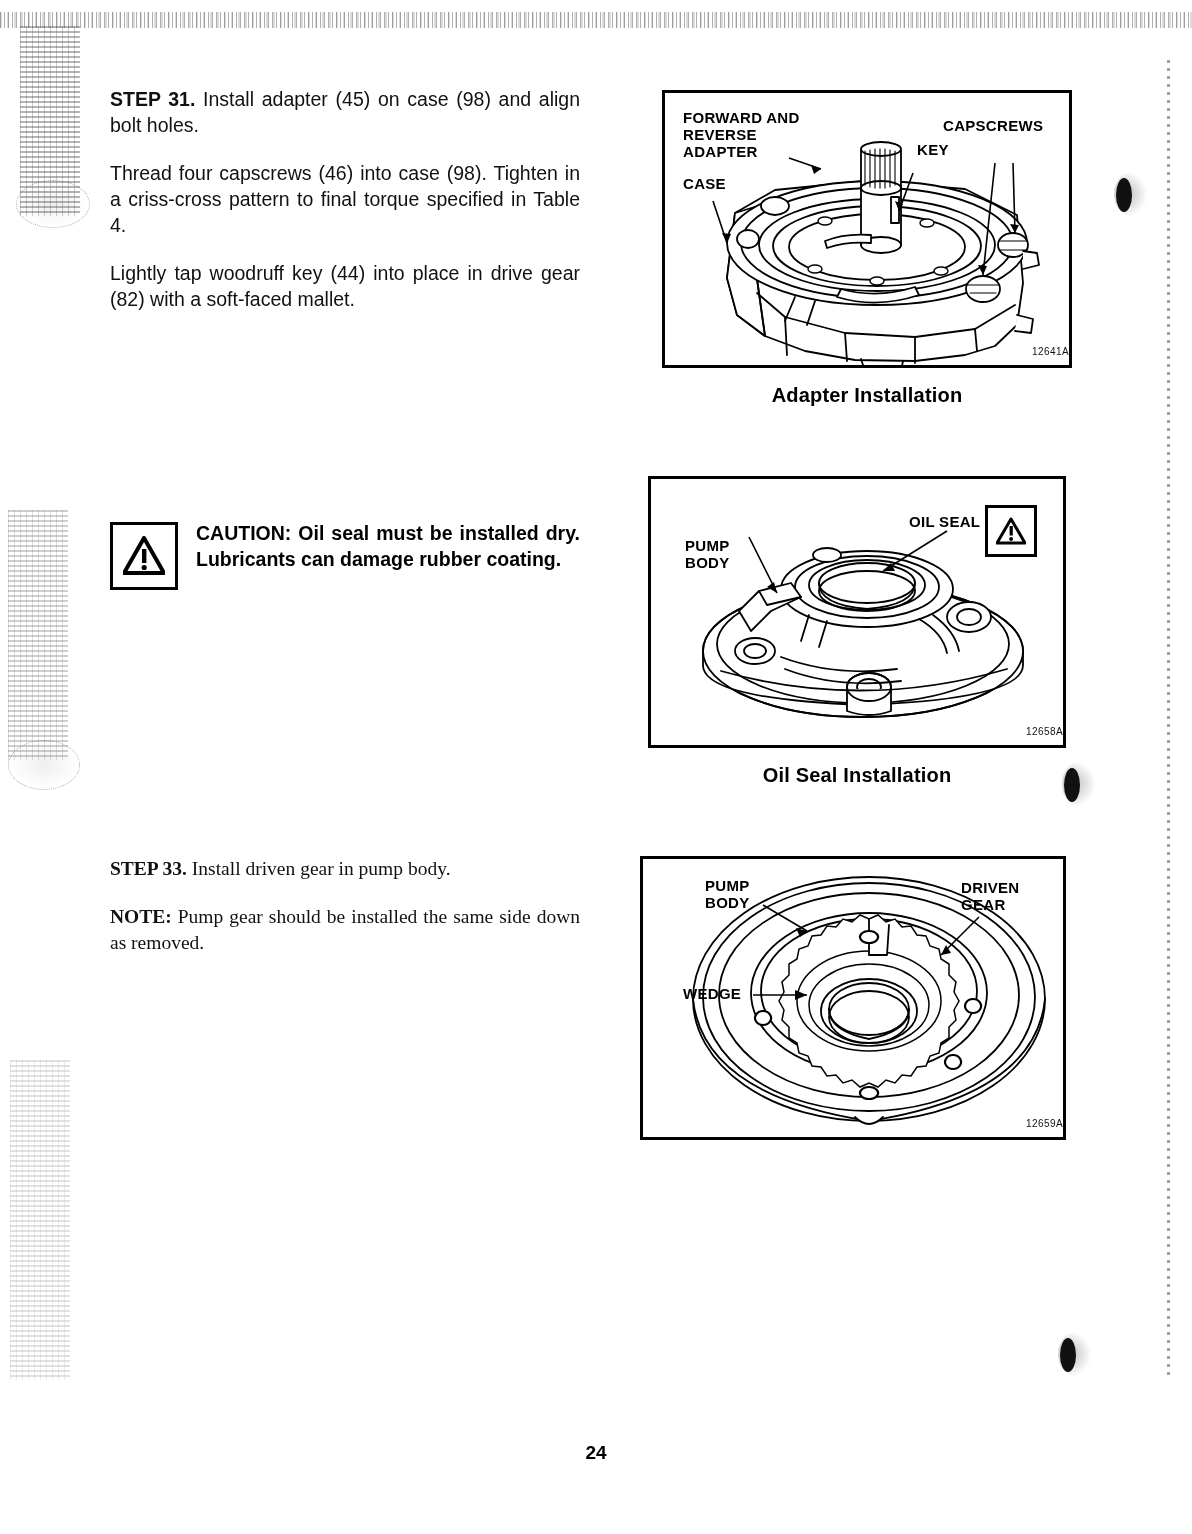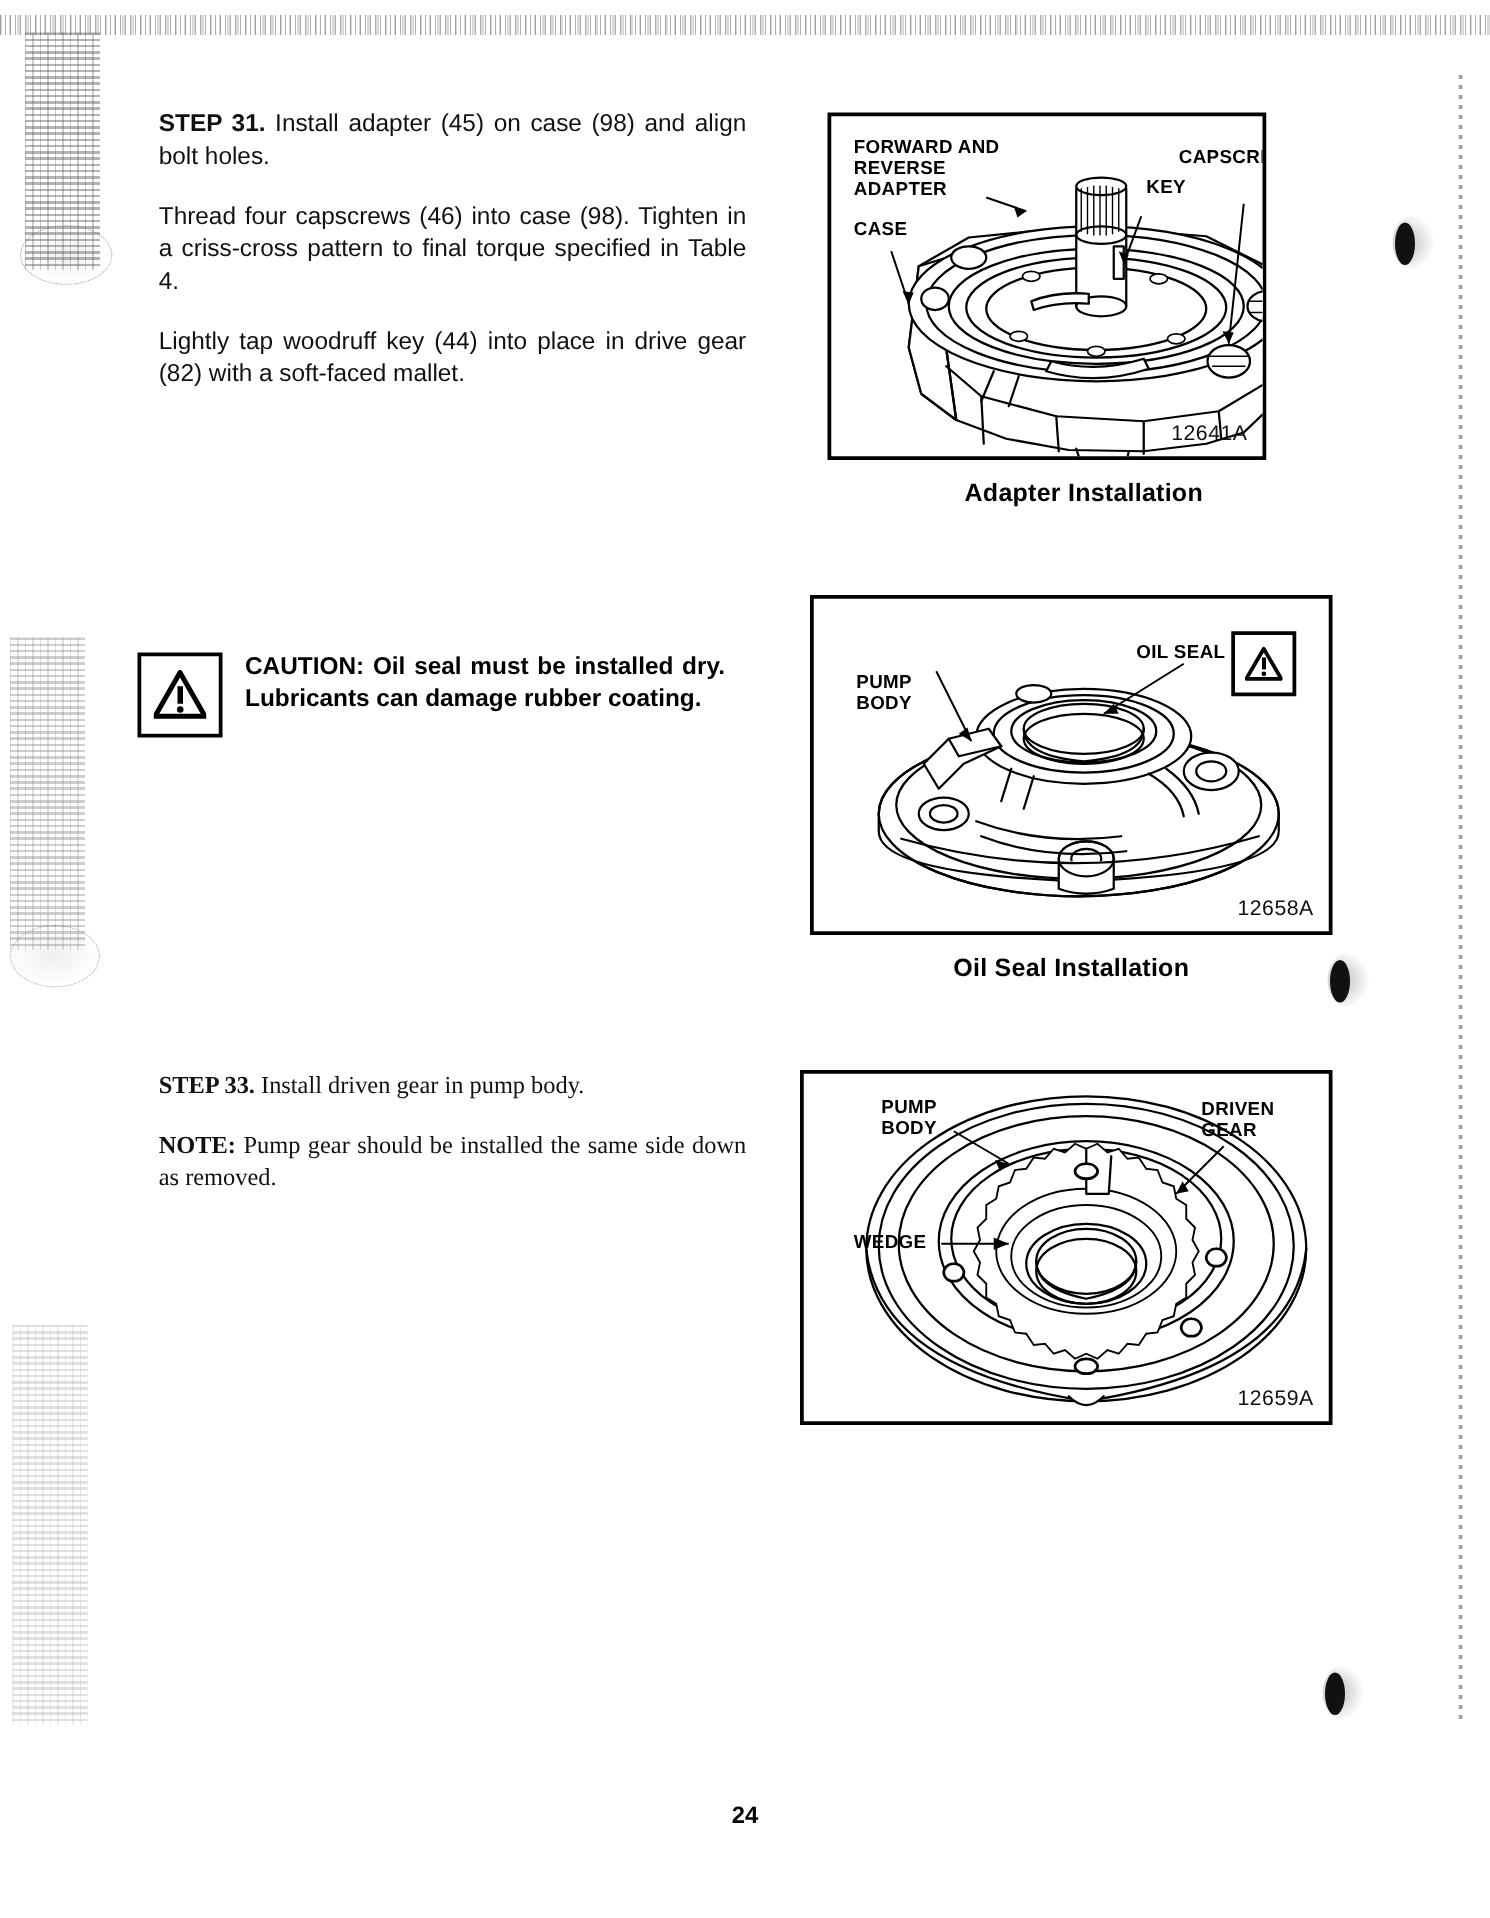--- a/index.html
+++ b/index.html
@@ -84,21 +84,21 @@
     background: radial-gradient(circle at 30% 50%,
       rgba(60,60,60,0.35) 0%, rgba(150,150,150,0.25) 45%, rgba(255,255,255,0) 72%);
   }
   .punch-hole.p1 { left: 1114px; top: 172px; }
   .punch-hole.p2 { left: 1062px; top: 762px; }
   .punch-hole.p3 { left: 1058px; top: 1332px; }
 
   
   .text-col {
     position: absolute;
-    left: 127px;
+    left: 110px;
     width: 470px;
   }
   .body-par {
     font-size: 19.5px;
     line-height: 26px;
     text-align: justify;
     margin: 0 0 22px 0;
     color: #111;
   }
   .body-par.last { margin-bottom: 0; }
@@ -146,23 +146,23 @@
   .fig-caption {
     margin-top: 16px;
     text-align: center;
     font-size: 20px;
     font-weight: bold;
     letter-spacing: 0.2px;
     color: #000;
   }
   .fig-num {
     position: absolute;
-    right: 12px;
+    right: 0;
     bottom: 8px;
-    font-size: 17px;
+    font-size: 10px;
     font-weight: normal;
     letter-spacing: 0.4px;
     color: #111;
   }
   .fig-label {
     position: absolute;
     font-size: 15px;
     font-weight: bold;
     line-height: 17px;
     letter-spacing: 0.3px;
@@ -220,21 +220,21 @@
       <div class="core"></div>
     </div>
 
   <div class="text-col" style="top:86px;">
     <p class="body-par"><span class="lbl-bold">STEP 31.</span><span> Install adapter (45) on case (98) and align bolt holes.</span></p>
     <p class="body-par">Thread four capscrews (46) into case (98). Tighten in a criss-cross pattern to final torque specified in Table 4.</p>
     <p class="body-par last">Lightly tap woodruff key (44) into place in drive gear (82) with a soft-faced mallet.</p>
   </div>
 
   <div class="figure" style="left:662px; top:90px; width:410px;">
-    <div class="fig-frame" style="width:351px; height:278px;">
+    <div class="fig-frame" style="width:410px; height:278px;">
 
       <svg class="fig-svg" width="410" height="278" viewBox="0 0 410 278">
         <g fill="none" stroke="#000" stroke-width="1.8" stroke-linejoin="round" stroke-linecap="round">
 
           <path d="M62,185 L70,120 L110,97 L200,88 L300,96 L352,122 L358,190
                    L352,232 L330,253 L300,262 L250,268 L190,267 L140,258 L100,243 L72,222 Z" fill="#fff"></path>
 
           <path d="M62,185 L70,120 L96,112 L92,186 L100,243 L72,222 Z" fill="#fff"></path>
           <path d="M96,112 L92,186 L100,243"></path>
 

